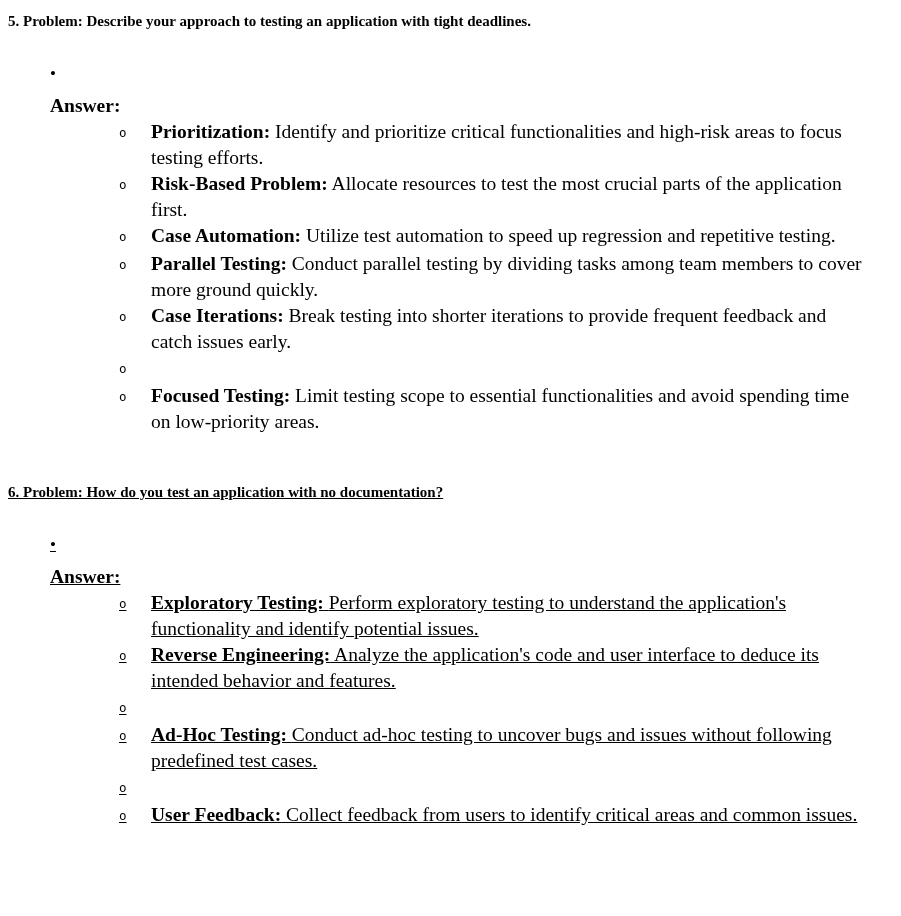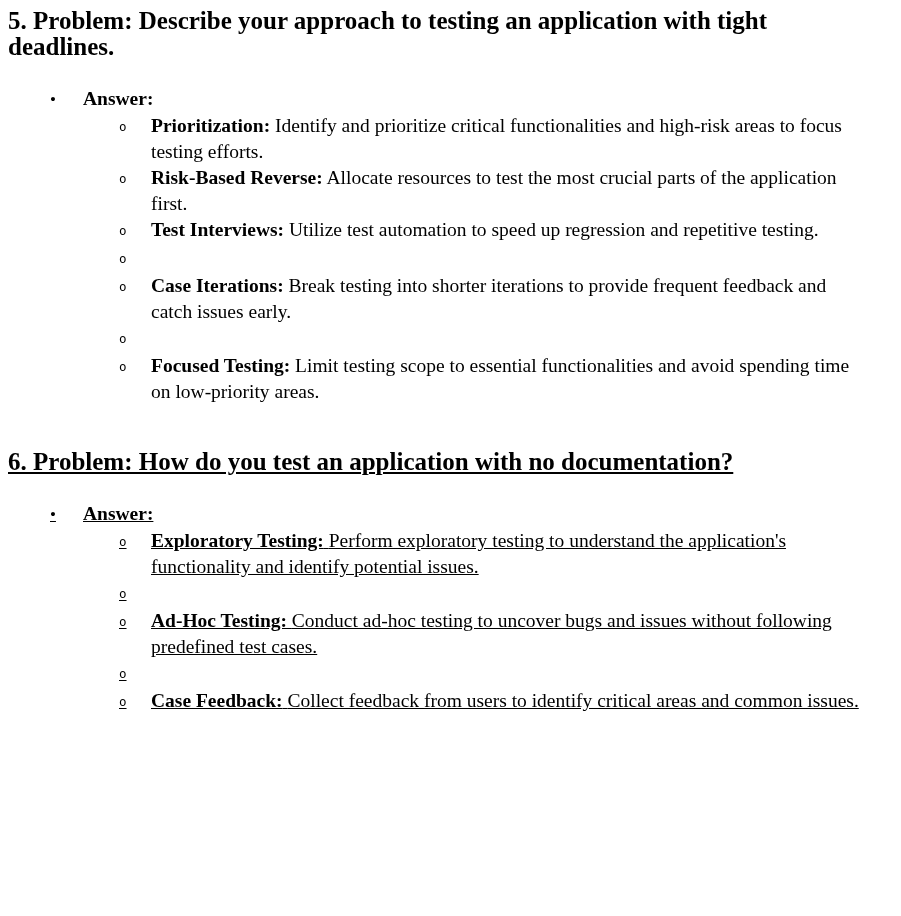--- a/index.html
+++ b/index.html
@@ -16,30 +16,31 @@
     font-size: 19.5px;
     line-height: 26px;
     color: #000000;
     overflow: hidden;
   }
   .qa-section + .qa-section {
     margin-top: 44px;
     text-decoration: underline;
   }
   .question {
-    font-size: 25px;
+    font-size: 15px;
     font-weight: bold;
     margin: 0 0 26px 0;
     line-height: 26px;
   }
   .answer-row {
     display: flex;
     align-items: flex-start;
     padding-left: 42px;
     margin: 0 0 0 0;
+    flex-direction: column;
   }
   .bullet-l1 {
     width: 33px;
     flex: 0 0 33px;
     text-align: left;
   }
   .bullet-l1::before {
     content: "\2022";
     font-size: 17px;
   }
@@ -87,28 +88,29 @@
       <span class="bullet-l1"></span>
       <span class="answer-label">Answer:</span>
     </div>
     <div class="items">
       <div class="item">
         <span class="bullet-l2"></span>
         <p class="item-body"><span class="item-term">Prioritization:</span> <span>Identify and prioritize critical functionalities and high-risk areas to focus testing efforts.</span></p>
       </div>
       <div class="item">
         <span class="bullet-l2"></span>
-        <p class="item-body"><span class="item-term">Risk-Based Reverse:</span> <span>Allocate resources to test the most crucial parts of the application first.</span></p>
+        <p class="item-body"><span class="item-term">Risk-Based Problem:</span> <span>Allocate resources to test the most crucial parts of the application first.</span></p>
       </div>
       <div class="item">
         <span class="bullet-l2"></span>
-        <p class="item-body"><span class="item-term">Test Interviews:</span> <span>Utilize test automation to speed up regression and repetitive testing.</span></p>
+        <p class="item-body"><span class="item-term">Case Automation:</span> <span>Utilize test automation to speed up regression and repetitive testing.</span></p>
       </div>
       <div class="item">
         <span class="bullet-l2"></span>
+        <p class="item-body"><span class="item-term">Parallel Testing:</span> <span>Conduct parallel testing by dividing tasks among team members to cover more ground quickly.</span></p>
       </div>
       <div class="item">
         <span class="bullet-l2"></span>
         <p class="item-body"><span class="item-term">Case Iterations:</span> <span>Break testing into shorter iterations to provide frequent feedback and catch issues early.</span></p>
       </div>
       <div class="item">
         <span class="bullet-l2"></span>
       </div>
       <div class="item">
         <span class="bullet-l2"></span>
@@ -123,28 +125,32 @@
       <span class="bullet-l1"></span>
       <span class="answer-label">Answer:</span>
     </div>
     <div class="items">
       <div class="item">
         <span class="bullet-l2"></span>
         <p class="item-body"><span class="item-term">Exploratory Testing:</span> <span>Perform exploratory testing to understand the application's functionality and identify potential issues.</span></p>
       </div>
       <div class="item">
         <span class="bullet-l2"></span>
+        <p class="item-body"><span class="item-term">Reverse Engineering:</span> <span>Analyze the application's code and user interface to deduce its intended behavior and features.</span></p>
+      </div>
+      <div class="item">
+        <span class="bullet-l2"></span>
       </div>
       <div class="item">
         <span class="bullet-l2"></span>
         <p class="item-body"><span class="item-term">Ad-Hoc Testing:</span> <span>Conduct ad-hoc testing to uncover bugs and issues without following predefined test cases.</span></p>
       </div>
       <div class="item">
         <span class="bullet-l2"></span>
       </div>
       <div class="item">
         <span class="bullet-l2"></span>
-        <p class="item-body"><span class="item-term">Case Feedback:</span> <span>Collect feedback from users to identify critical areas and common issues.</span></p>
+        <p class="item-body"><span class="item-term">User Feedback:</span> <span>Collect feedback from users to identify critical areas and common issues.</span></p>
       </div>
     </div>
   </section>
 
 </div>
 
 </body></html>

